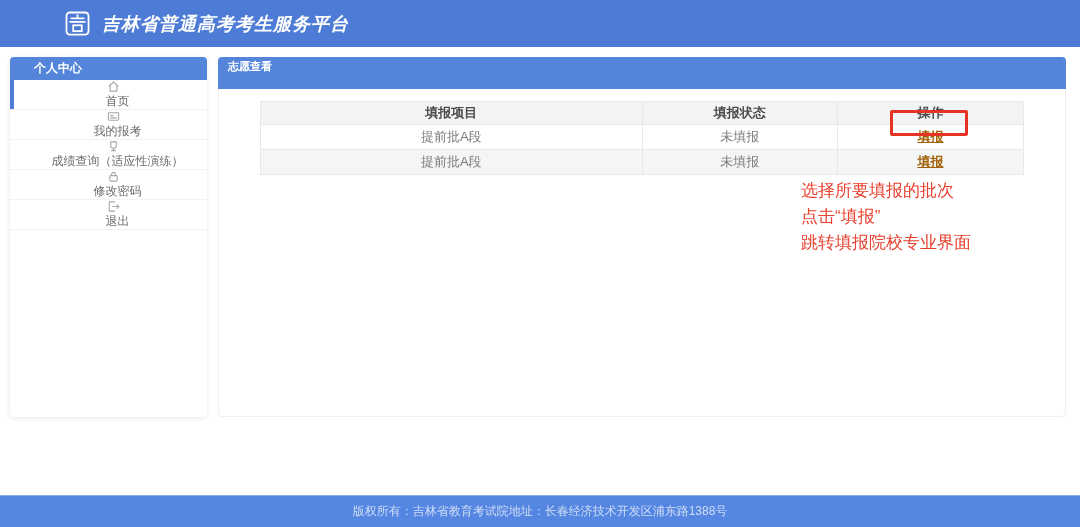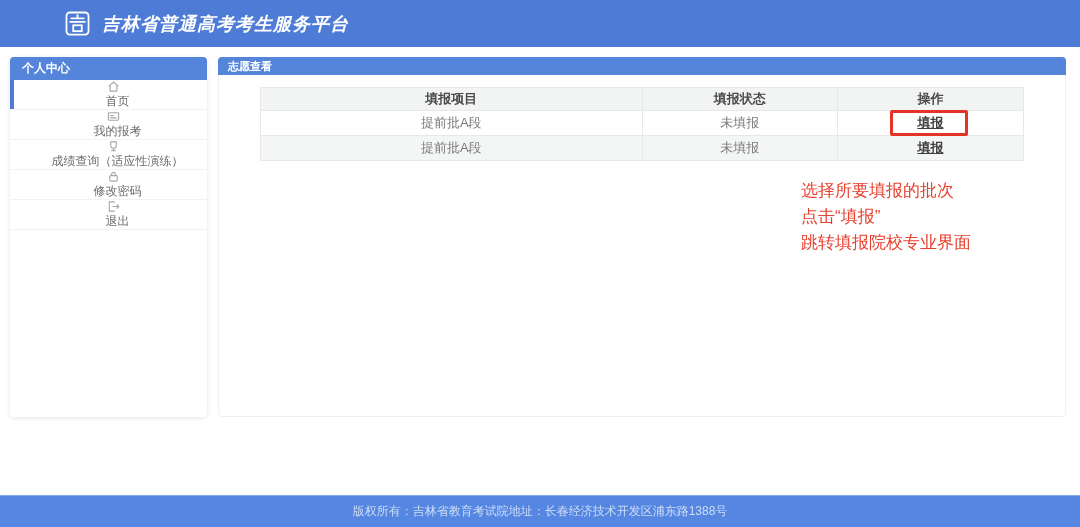--- a/index.html
+++ b/index.html
@@ -22,21 +22,21 @@
   .page { position:relative; height:448px; background:#ffffff; }
 
   
   .sidebar {
     position:absolute; left:10px; top:10px; width:197px; height:360px;
     background:#ffffff; border-radius:4px;
     box-shadow:0 1px 5px rgba(0,0,0,0.10);
   }
   .sidebar-header {
     background:#5585db; border-radius:4px 4px 0 0;
-    height:23px; line-height:23px; padding-left:12px;
+    height:23px; line-height:23px; padding-left:24px;
     color:#ffffff; font-size:12px; font-weight:bold;
   }
   .menu { list-style:none; margin:0; padding:0; }
   .menu li {
     position:relative; height:30px; display:flex; align-items:center;
     padding-left:18px; font-size:12px; color:#6b6b6b;
     border-bottom:1px solid #f2f2f2; cursor:pointer; background:#fff;flex-direction:column;
   }
   .menu li.active::before {
     content:""; position:absolute; left:0; top:0; bottom:0; width:4px; background:#4d7bd5;
@@ -45,38 +45,38 @@
   .menu .ico svg { display:block; width:13px; height:13px; stroke:currentColor; fill:none; stroke-width:1.2; }
 
   
   .panel {
     position:absolute; left:218px; top:10px; width:848px; height:360px;
     background:#ffffff; border:1px solid #efefef; border-radius:4px;
   }
   .panel-header {
     margin:-1px -1px 0 -1px;
     background:#5585db; border-radius:4px 4px 0 0;
-    height:18px; line-height:18px; padding-left:10px;
+    height:32px; line-height:18px; padding-left:10px;
     color:#ffffff; font-size:11px; font-weight:bold;
   }
   .viz-table {
     margin:12px 0 0 41px; width:764px;
     border-collapse:collapse; table-layout:fixed;
   }
   .viz-table th {
     background:#f2f4f3; border:1px solid #e6e9e8; height:23px;
     font-size:13px; font-weight:bold; color:#4a4a4a; text-align:center;
   }
   .viz-table td {
     border:1px solid #e6e9e8; height:25px; text-align:center;
     font-size:13px; color:#7a7a7a; background:#ffffff;
   }
   .viz-table tr.alt td { background:#f4f6f5; }
   .fill-link {
-    color:#404040; font-weight:bold; font-size:13px;
+    color:#a16207; font-weight:bold; font-size:13px;
     text-decoration:underline; cursor:pointer;
   }
   .red-box {
     position:absolute; left:671px; top:52px; width:78px; height:26px;
     border:3px solid #e53325; border-radius:2px; pointer-events:none;
   }
   .annotation {
     position:absolute; left:582px; top:120px;
     color:#e8402e; font-size:17px; line-height:26px; white-space:nowrap;
   }

